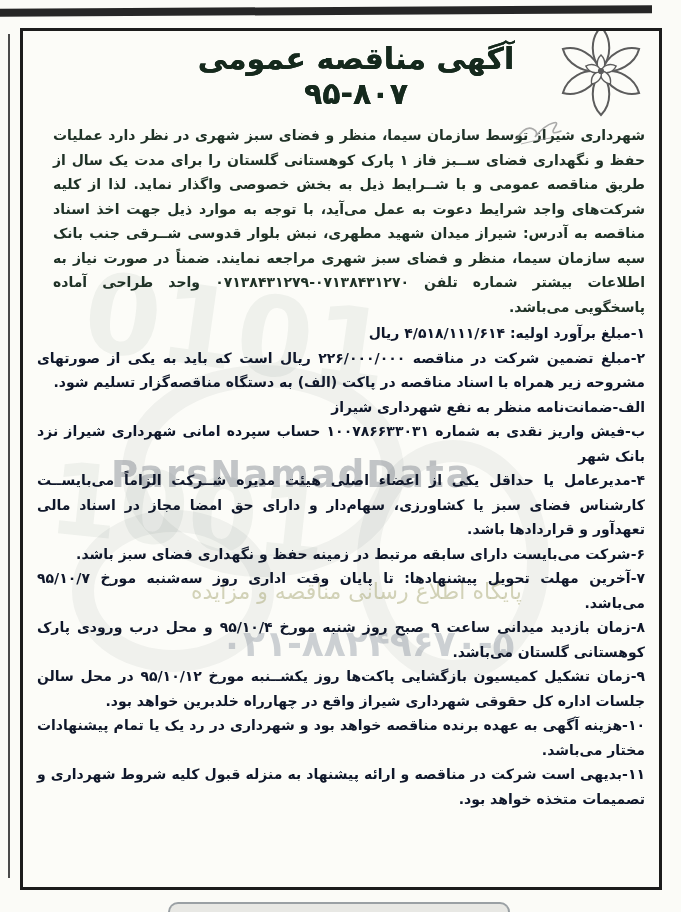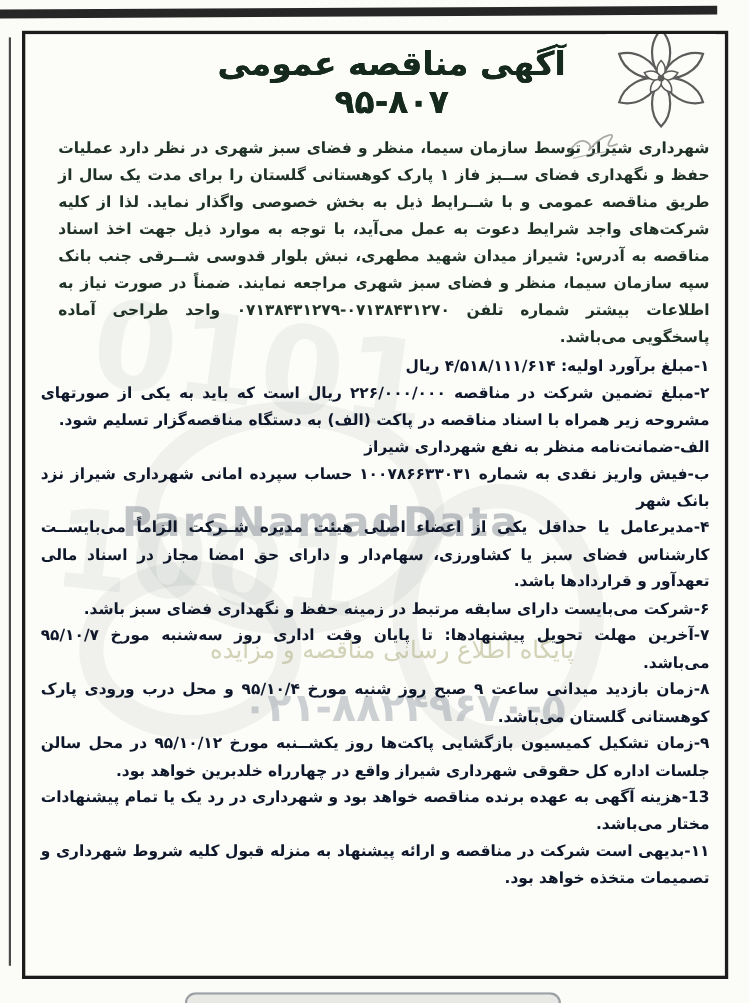--- a/index.html
+++ b/index.html
@@ -119,18 +119,18 @@
 
       <div class="clause">۱-مبلغ برآورد اولیه: ۴/۵۱۸/۱۱۱/۶۱۴ ریال</div>
       <div class="clause">۲-مبلغ تضمین شرکت در مناقصه ۲۲۶/۰۰۰/۰۰۰ ریال است که باید به یکی از صورتهای مشروحه زیر همراه با اسناد مناقصه در پاکت (الف) به دستگاه مناقصه‌گزار تسلیم شود.</div>
       <div class="clause">الف-ضمانت‌نامه منظر به نفع شهرداری شیراز</div>
       <div class="clause">ب-فیش واریز نقدی به شماره ۱۰۰۷۸۶۶۳۳۰۳۱ حساب سپرده امانی شهرداری شیراز نزد بانک شهر</div>
       <div class="clause">۴-مدیرعامل یا حداقل یکی از اعضاء اصلی هیئت مدیره شــرکت الزاماً می‌بایســت کارشناس فضای سبز یا کشاورزی، سهام‌دار و دارای حق امضا مجاز در اسناد مالی تعهدآور و قراردادها باشد.</div>
       <div class="clause">۶-شرکت می‌بایست دارای سابقه مرتبط در زمینه حفظ و نگهداری فضای سبز باشد.</div>
       <div class="clause">۷-آخرین مهلت تحویل پیشنهادها: تا پایان وقت اداری روز سه‌شنبه مورخ ۹۵/۱۰/۷ می‌باشد.</div>
       <div class="clause">۸-زمان بازدید میدانی ساعت ۹ صبح روز شنبه مورخ ۹۵/۱۰/۴ و محل درب ورودی پارک کوهستانی گلستان می‌باشد.</div>
       <div class="clause">۹-زمان تشکیل کمیسیون بازگشایی پاکت‌ها روز یکشــنبه مورخ ۹۵/۱۰/۱۲ در محل سالن جلسات اداره کل حقوقی شهرداری شیراز واقع در چهارراه خلدبرین خواهد بود.</div>
-      <div class="clause">13-هزینه آگهی به عهده برنده مناقصه خواهد بود و شهرداری در رد یک یا تمام پیشنهادات مختار می‌باشد.</div>
+      <div class="clause">۱۰-هزینه آگهی به عهده برنده مناقصه خواهد بود و شهرداری در رد یک یا تمام پیشنهادات مختار می‌باشد.</div>
       <div class="clause">۱۱-بدیهی است شرکت در مناقصه و ارائه پیشنهاد به منزله قبول کلیه شروط شهرداری و تصمیمات متخذه خواهد بود.</div>
 
     </div>
   </div>
 </div>
 
 </body></html>

